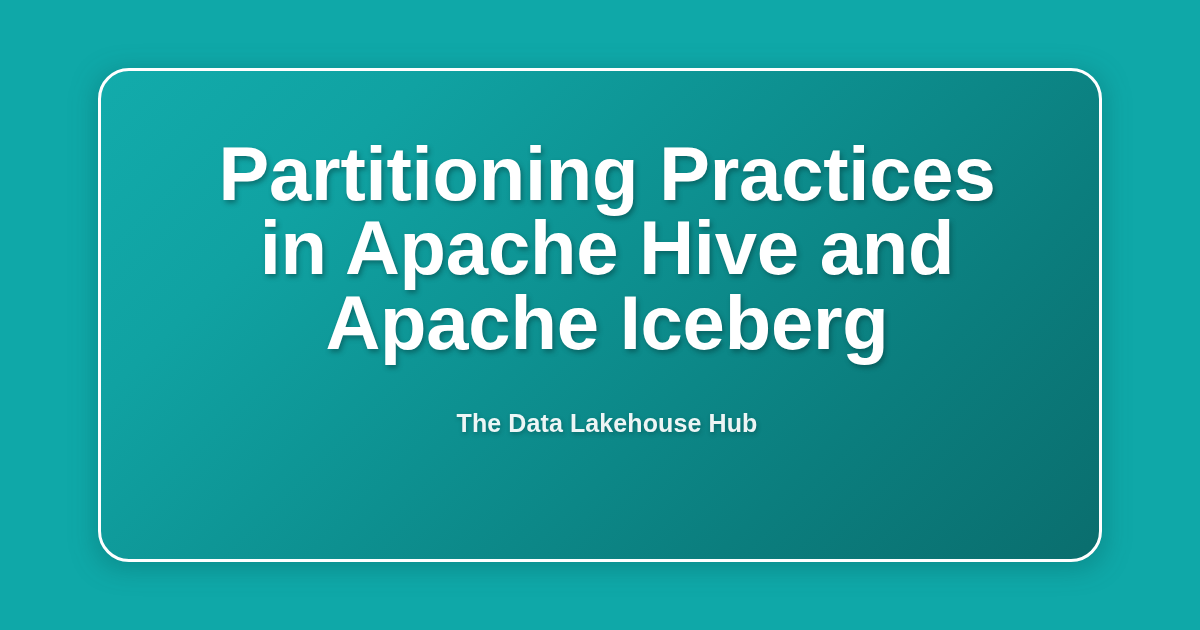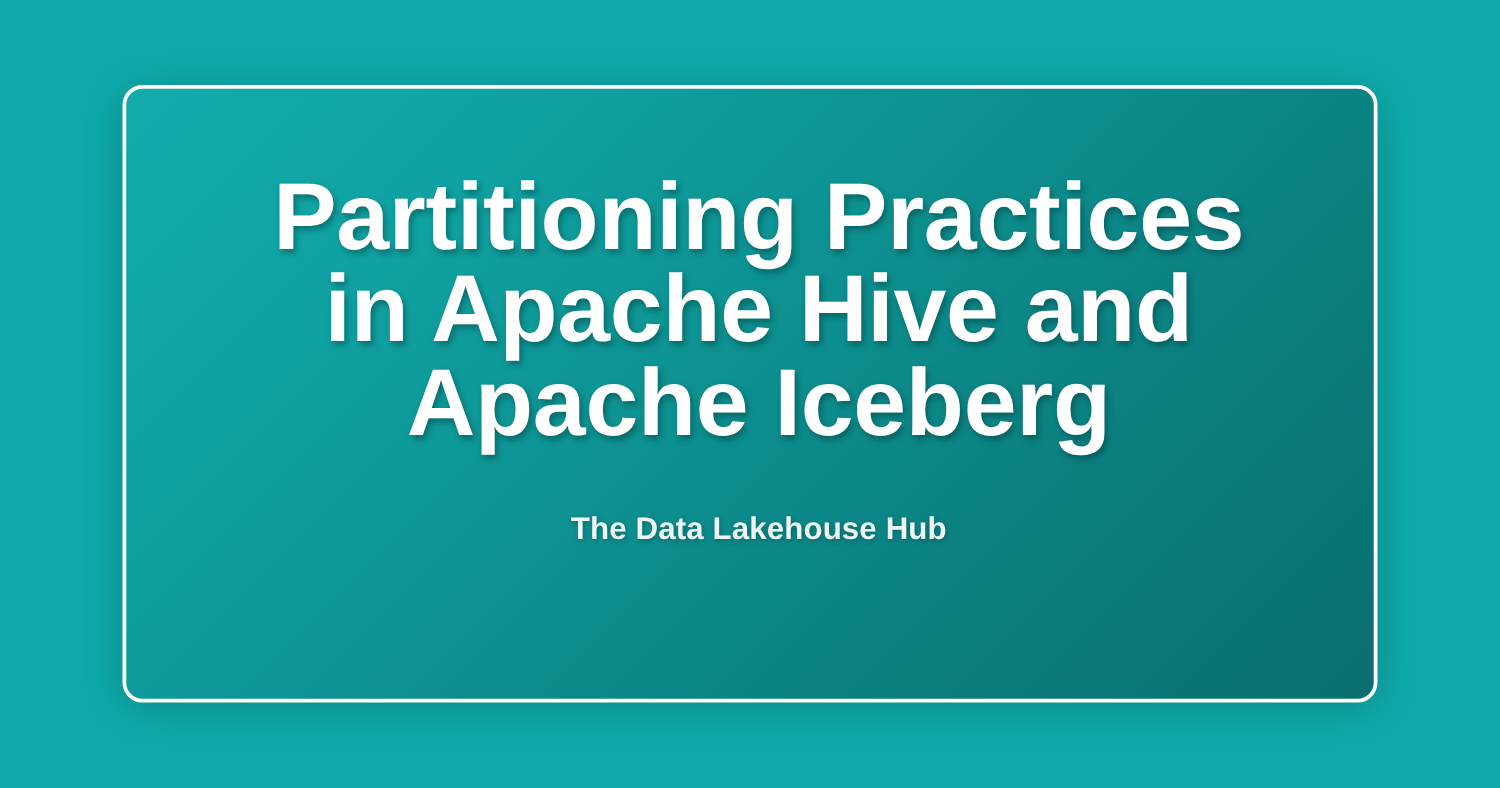--- a/index.html
+++ b/index.html
@@ -39,21 +39,21 @@
   }
 
   .hero-card {
     position: absolute;
     left: 98px;
     top: 68px;
     width: 1004px;
     height: 494px;
     box-sizing: border-box;
     border: 3px solid #ffffff;
-    border-radius: 16px;
+    border-radius: 31px;
     background: linear-gradient(135deg,
                   #12abab 0%,
                   #10a2a2 22%,
                   #0d9090 48%,
                   #0b7e7e 74%,
                   #0a6e6e 100%);
     display: flex;
     flex-direction: column;
     align-items: center;
     justify-content: flex-start;

